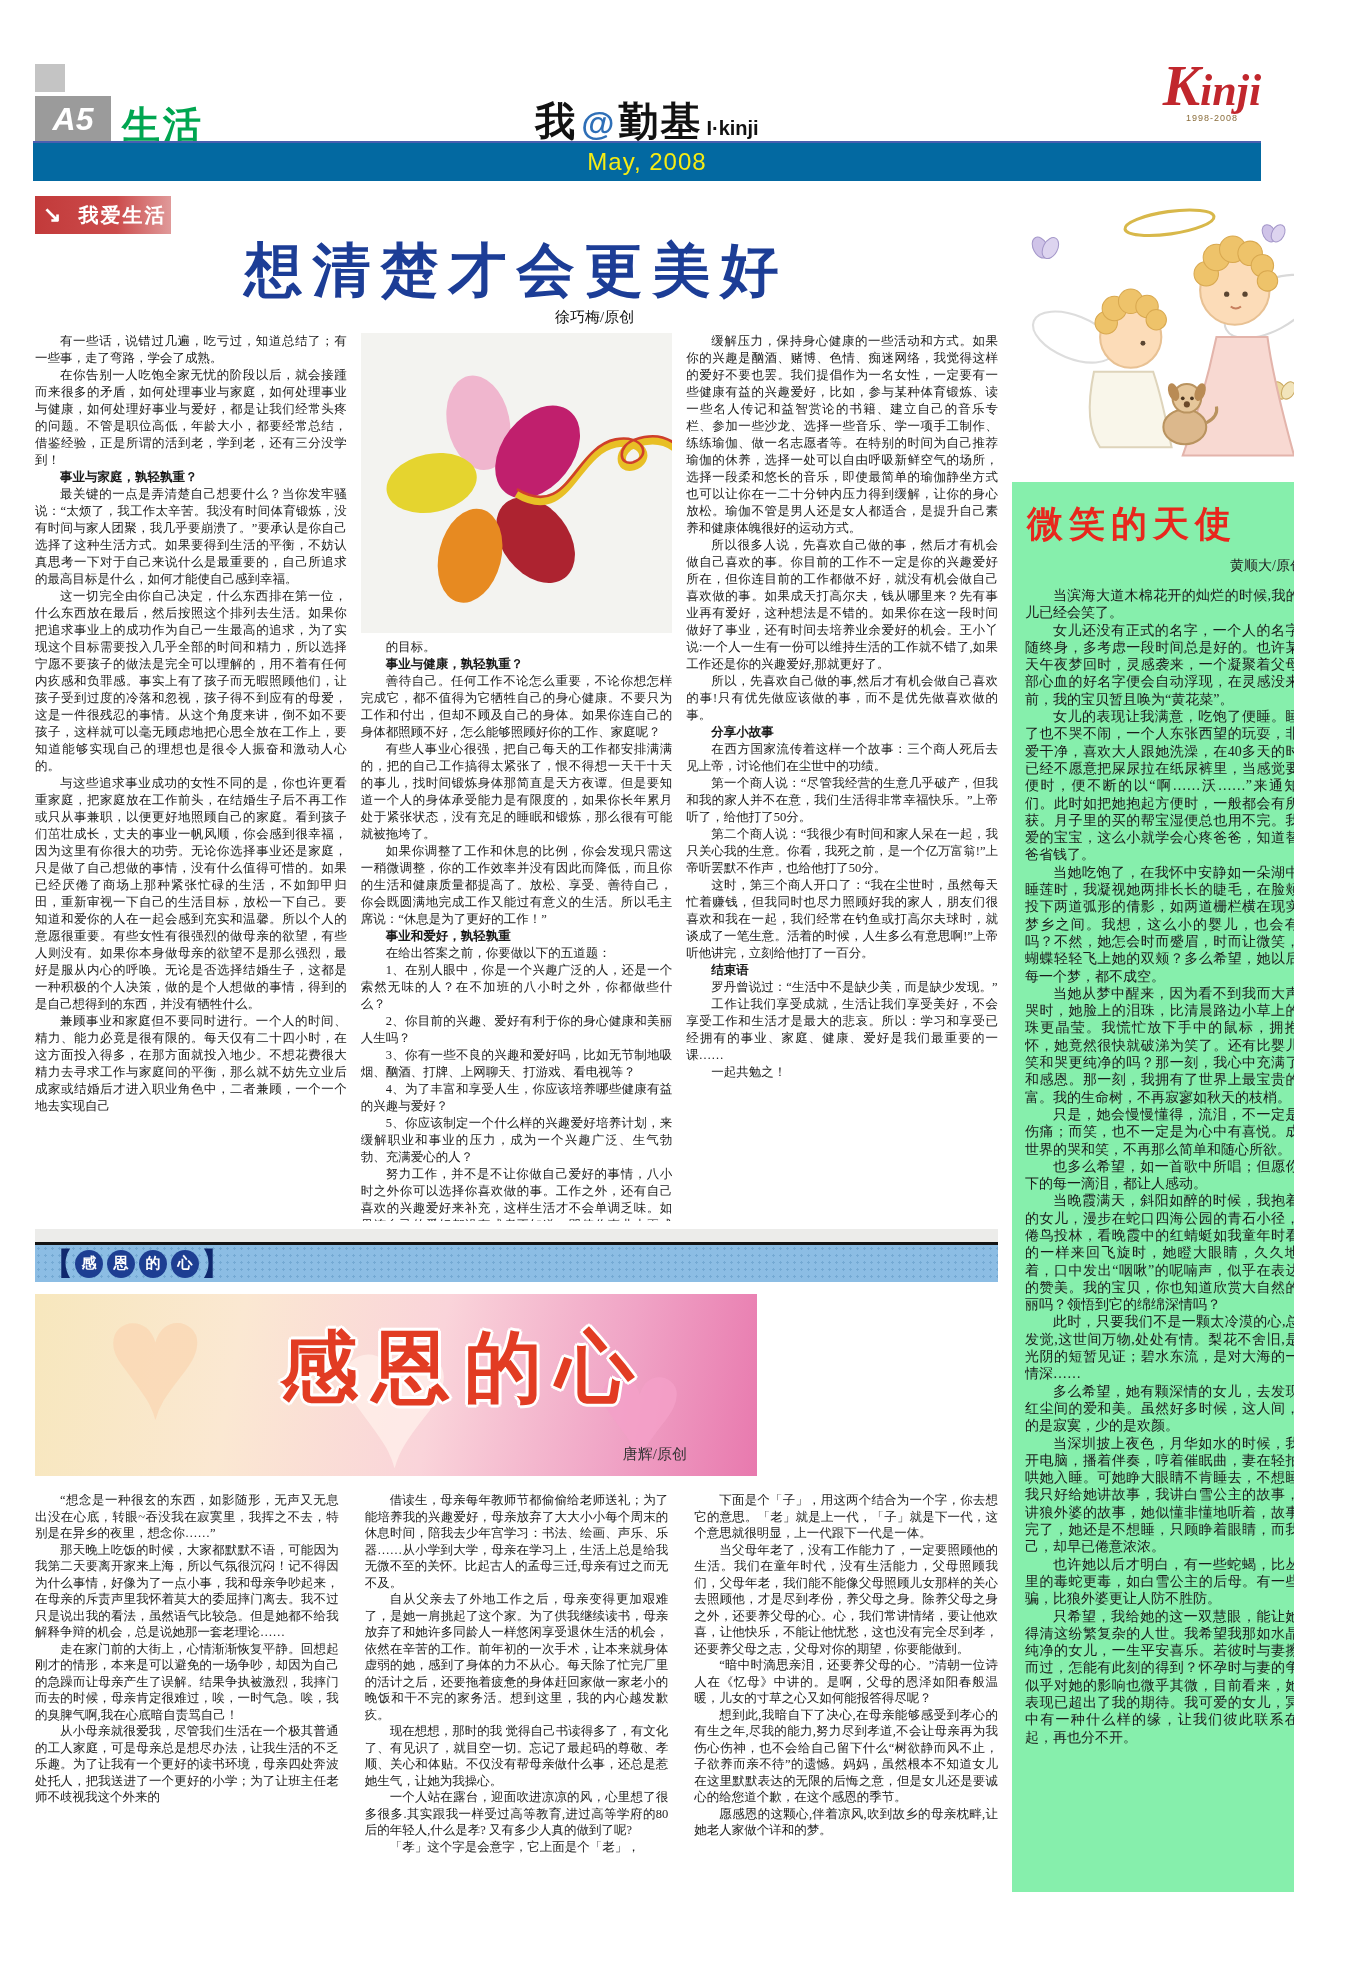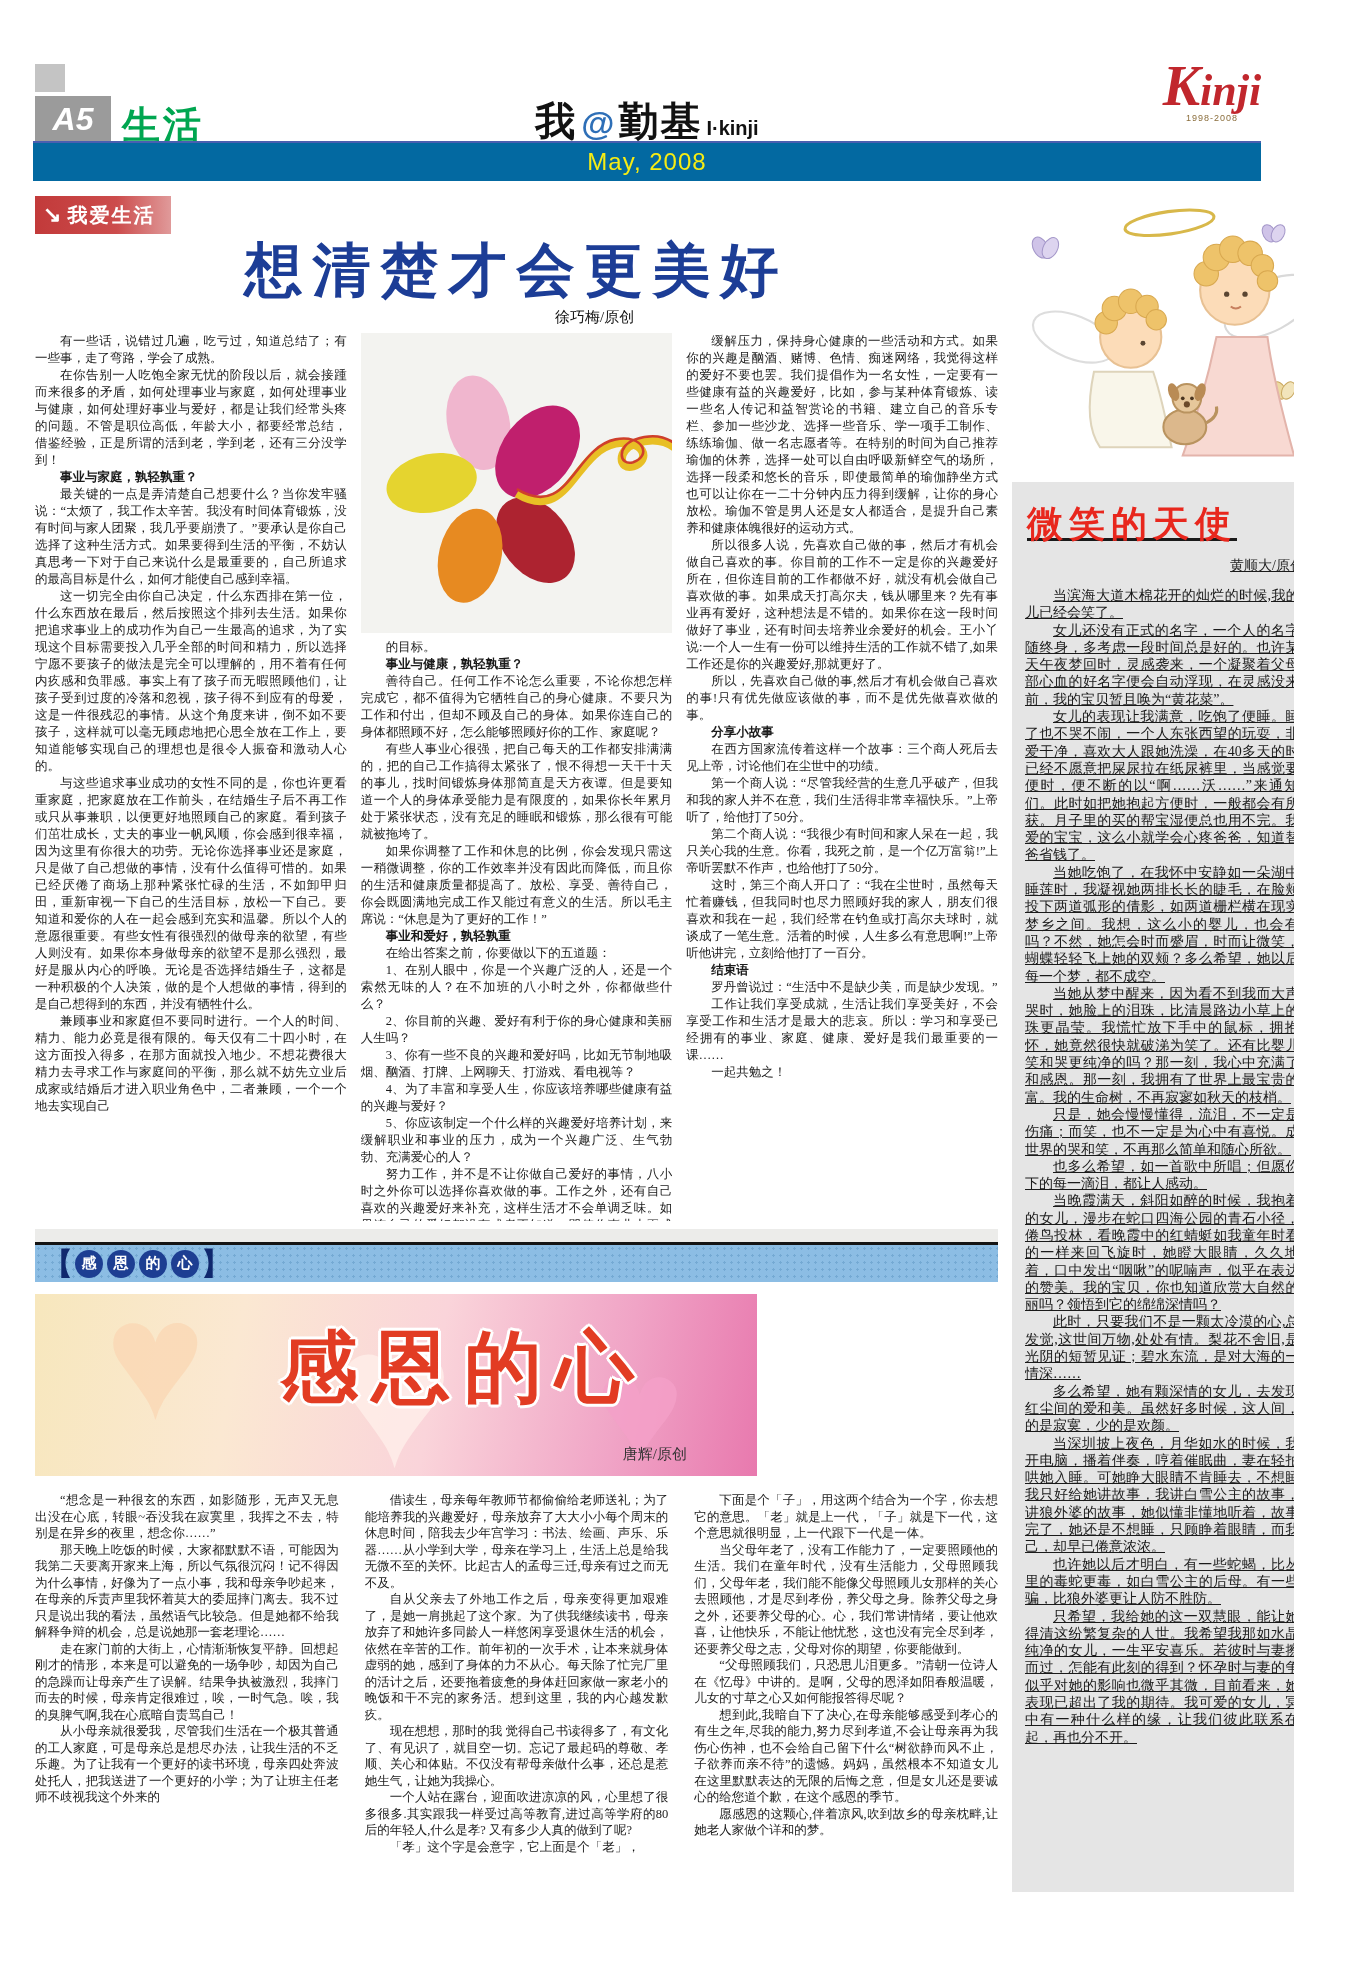--- a/index.html
+++ b/index.html
@@ -24,21 +24,21 @@
           border-top:2px solid #4a5fb0;display:flex;align-items:center;justify-content:center;}
   .navy-bar span{color:#f7ec13;font:24px "Liberation Sans",sans-serif;letter-spacing:1px;}
   
   .content{position:absolute;left:35px;top:186px;width:1298px;display:flex;gap:14px;}
   .main-zone{width:963px;flex:none;}
   .sidebar{width:315px;flex:none;}
   
   .badge{width:136px;height:38px;margin:10px 0 2px 0;display:flex;align-items:center;gap:6px;
          background:linear-gradient(90deg,#c23a3a 0%,#cc4c4c 60%,#e09a9a 100%);padding-left:8px;box-sizing:border-box;}
   .badge .arr{color:#fff;font:bold 22px "Liberation Sans",sans-serif;line-height:22px;}
-  .badge .btx{color:#fff;font:bold 20px "Liberation Sans",sans-serif;letter-spacing:2px;}
+  .badge .btx{color:#fff;font:bold 20px "Liberation Sans",sans-serif;letter-spacing:2px;margin-left:11px;}
   .headline{margin:4px 0 0 0;text-align:center;font:bold 58px "Liberation Serif",serif;
          color:#1c3d96;letter-spacing:10px;line-height:66px;}
   .byline-main{width:fit-content;margin:4px 0 6px 54%;font-size:15px;color:#111;}
   .article{display:flex;gap:14px;height:888px;overflow:hidden;text-align:justify;
          font-size:12.5px;line-height:17px;}
   .article .col{flex:1;min-width:0;overflow:hidden;}
   .para{margin:0;text-indent:2em;}
   .subhead{font-weight:bold;}
   figure.flower{margin:0 0 6px 0;height:300px;background:#f3f3f0;overflow:hidden;}
   figure.flower svg{display:block;width:100%;height:100%;}
@@ -61,21 +61,21 @@
   .ganen-title{position:absolute;left:245px;top:34px;font:bold 78px "Liberation Sans",sans-serif;
          color:#e23c23;letter-spacing:14px;line-height:78px;
          text-shadow:-3px 0 #fff,3px 0 #fff,0 -3px #fff,0 3px #fff,-2px -2px #fff,2px 2px #fff,-2px 2px #fff,2px -2px #fff;}
   .ganen-byline{position:absolute;right:70px;bottom:12px;font-size:15px;color:#333;}
   .bottom-article{display:flex;gap:26px;margin-top:16px;height:478px;overflow:hidden;
          text-align:justify;font-size:12.5px;line-height:16.5px;}
   .bottom-article .col{flex:1;min-width:0;overflow:hidden;}
   
   .angels{height:296px;background:#fff;overflow:hidden;}
   .angels svg{display:block;width:100%;height:100%;}
-  .sb-panel{background:#e5e5e5;padding:12px 13px 30px 13px;min-height:1410px;box-sizing:border-box;text-decoration:underline;}
+  .sb-panel{background:#86efac;padding:12px 13px 30px 13px;min-height:1410px;box-sizing:border-box;}
   .sb-title{font:bold 36px "Liberation Sans",sans-serif;color:#e8271d;letter-spacing:6px;
          margin:6px 0 2px 2px;}
   .sb-byline{text-align:right;font-size:14px;color:#222;margin:8px 10px 12px 0;}
   .sb-body{text-align:justify;font-size:14px;line-height:17.3px;overflow:hidden;max-height:1260px;}
 </style>
 </head>
 <body>
 
 <div class="page">
 
@@ -192,21 +192,21 @@
         <div class="col">
             <p class="para">借读生，母亲每年教师节都偷偷给老师送礼；为了能培养我的兴趣爱好，母亲放弃了大大小小每个周末的休息时间，陪我去少年宫学习：书法、绘画、声乐、乐器……从小学到大学，母亲在学习上，生活上总是给我无微不至的关怀。比起古人的孟母三迁,母亲有过之而无不及。</p>
             <p class="para">自从父亲去了外地工作之后，母亲变得更加艰难了，是她一肩挑起了这个家。为了供我继续读书，母亲放弃了和她许多同龄人一样悠闲享受退休生活的机会，依然在辛苦的工作。前年初的一次手术，让本来就身体虚弱的她，感到了身体的力不从心。每天除了忙完厂里的活计之后，还要拖着疲惫的身体赶回家做一家老小的晚饭和干不完的家务活。想到这里，我的内心越发歉疚。</p>
             <p class="para">现在想想，那时的我 觉得自己书读得多了，有文化了、有见识了，就目空一切。忘记了最起码的尊敬、孝顺、关心和体贴。不仅没有帮母亲做什么事，还总是惹她生气，让她为我操心。</p>
             <p class="para">一个人站在露台，迎面吹进凉凉的风，心里想了很多很多.其实跟我一样受过高等教育,进过高等学府的80后的年轻人,什么是孝? 又有多少人真的做到了呢?</p>
             <p class="para">「孝」这个字是会意字，它上面是个「老」，</p>
           </div>
         <div class="col">
             <p class="para">下面是个「子」，用这两个结合为一个字，你去想它的意思。「老」就是上一代，「子」就是下一代，这个意思就很明显，上一代跟下一代是一体。</p>
             <p class="para">当父母年老了，没有工作能力了，一定要照顾他的生活。我们在童年时代，没有生活能力，父母照顾我们，父母年老，我们能不能像父母照顾儿女那样的关心去照顾他，才是尽到孝份，养父母之身。除养父母之身之外，还要养父母的心。心，我们常讲情绪，要让他欢喜，让他快乐，不能让他忧愁，这也没有完全尽到孝，还要养父母之志，父母对你的期望，你要能做到。</p>
-            <p class="para">“父母照顾我们，只恐思儿泪更多。”清朝一位诗人在《忆母》中讲的。是啊，父母的恩泽如阳春般温暖，儿女的寸草之心又如何能报答得尽呢？</p>
+            <p class="para">“暗中时滴思亲泪，还要养父母的心。”清朝一位诗人在《忆母》中讲的。是啊，父母的恩泽如阳春般温暖，儿女的寸草之心又如何能报答得尽呢？</p>
             <p class="para">想到此,我暗自下了决心,在母亲能够感受到孝心的有生之年,尽我的能力,努力尽到孝道,不会让母亲再为我伤心伤神，也不会给自己留下什么“树欲静而风不止，子欲养而亲不待”的遗憾。妈妈，虽然根本不知道女儿在这里默默表达的无限的后悔之意，但是女儿还是要诚心的给您道个歉，在这个感恩的季节。</p>
             <p class="para">愿感恩的这颗心,伴着凉风,吹到故乡的母亲枕畔,让她老人家做个详和的梦。</p>
           </div>
       </div>
     </div>
 
     <aside class="sidebar">
       <div class="angels">
         <svg viewBox="0 0 300 290">
 

